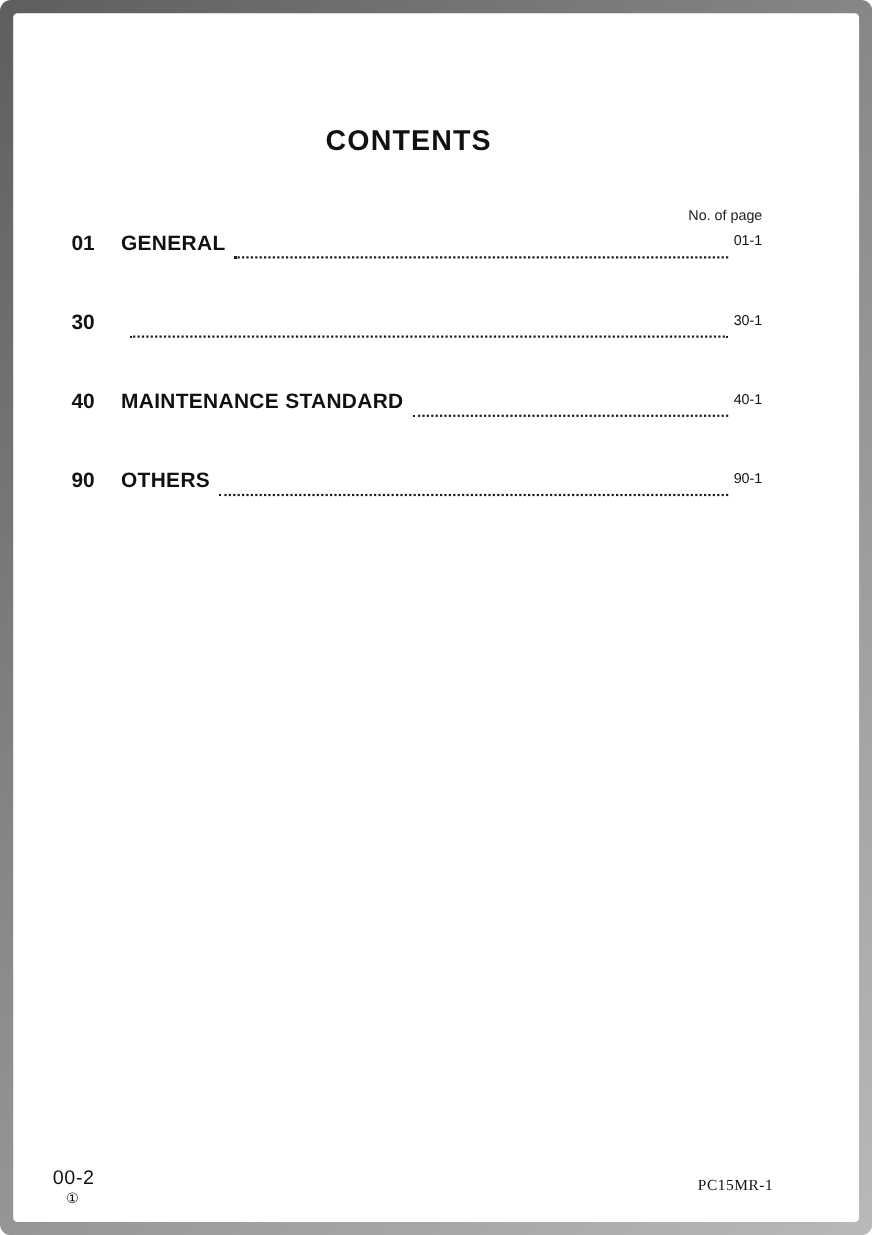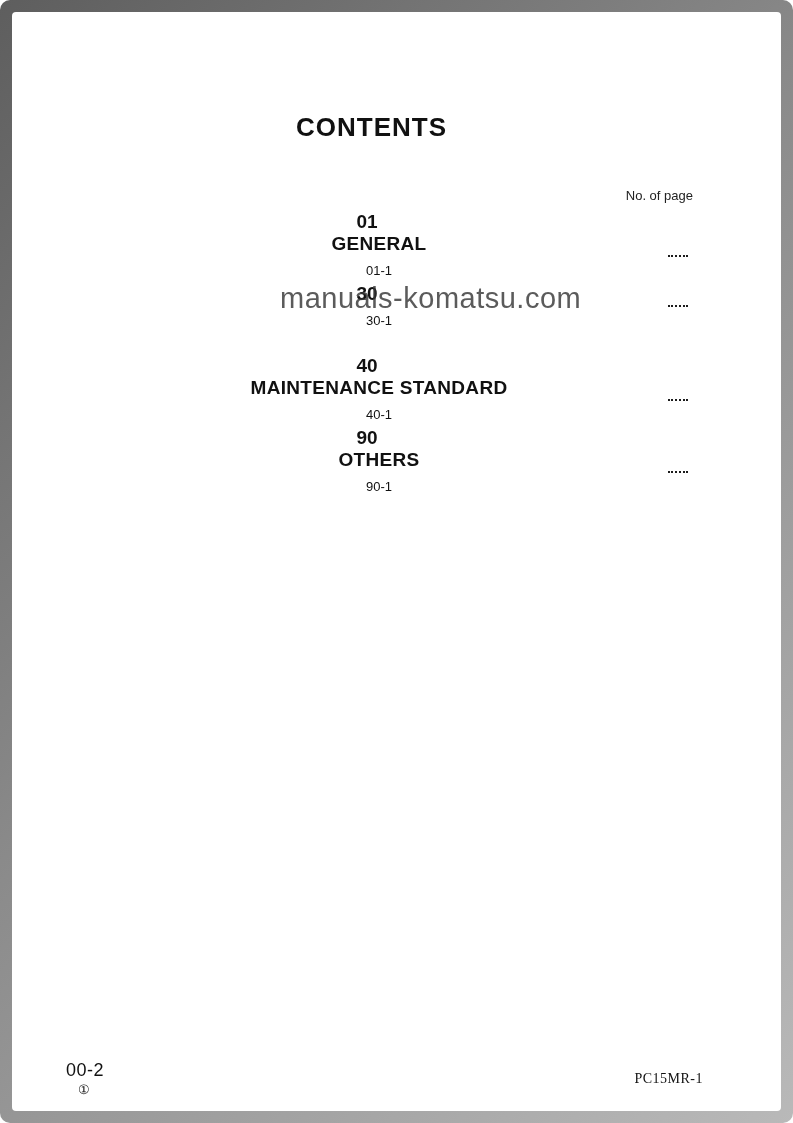--- a/index.html
+++ b/index.html
@@ -48,25 +48,24 @@
     margin-top: 45px;
     text-align: right;
     font-size: 13px;
     color: #222;
   }
   .entries {
     margin-top: 8px;
   }
   .entry {
     display: flex;
-    align-items: center;
+    align-items: flex-start;
     height: 30px;
     margin-bottom: 42px;
     white-space: nowrap;
-    flex-direction: column;
   }
   .num {
     width: 45px;
     font-size: 19px;
     font-weight: bold;
     color: #111;
     flex: 0 0 auto;
   }
   .etitle {
     font-size: 19px;
@@ -95,21 +94,21 @@
     font-size: 29px;
     font-weight: 400;
     color: rgba(55, 55, 55, 0.82);
     letter-spacing: 0.5px;
     pointer-events: none;
     z-index: 5;
     font-family: "Liberation Sans", sans-serif;
   }
   .footer-left {
     position: absolute;
-    left: 54px;
+    left: 36px;
     bottom: 14px;
     color: #111;
   }
   .footer-page {
     font-size: 18px;
     letter-spacing: 0.5px;
   }
   .footer-mark {
     font-size: 13px;
     margin-left: 12px;
@@ -163,21 +162,20 @@
         <div class="entry">
           <span class="num">90</span>
           <span class="etitle">OTHERS</span>
           <span class="dots"></span>
           <span class="pageno">90-1</span>
         </div>
 
       </div>
     </div>
 
-    <div class="watermark">manuals-komatsu.com</div>
 
     <div class="footer-left">
       <div class="footer-page">00-2</div>
       <div class="footer-mark">①</div>
     </div>
 
     <div class="footer-right">PC15MR-1</div>
 
   </div>
 </div>

